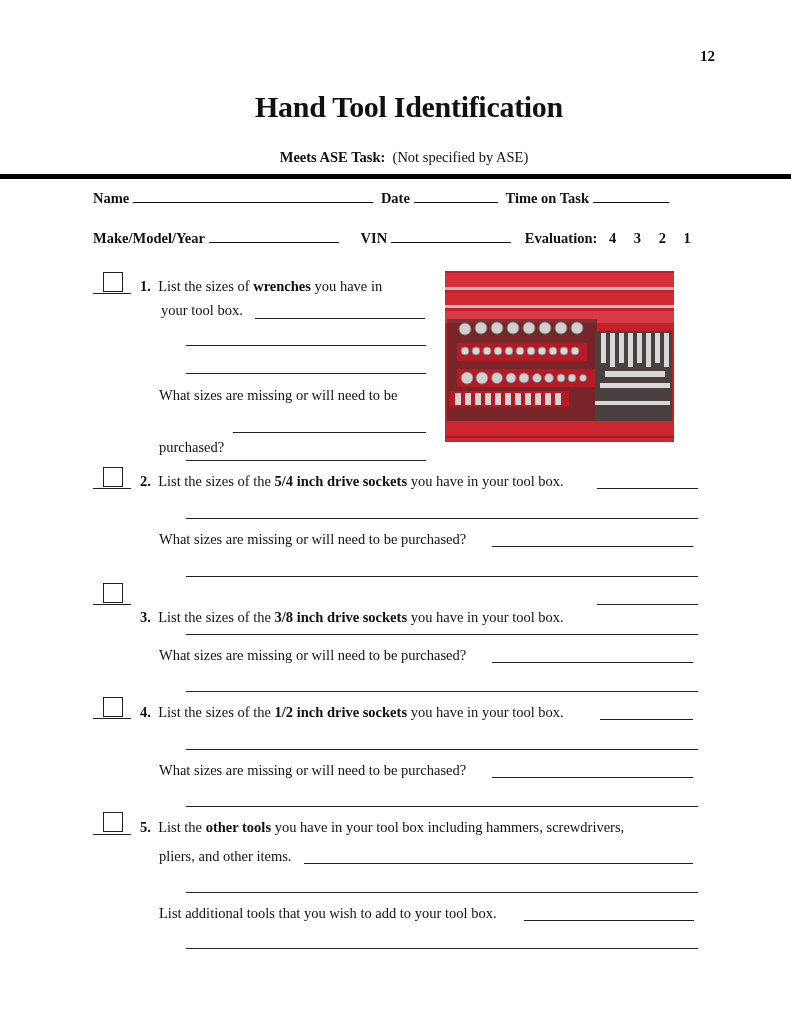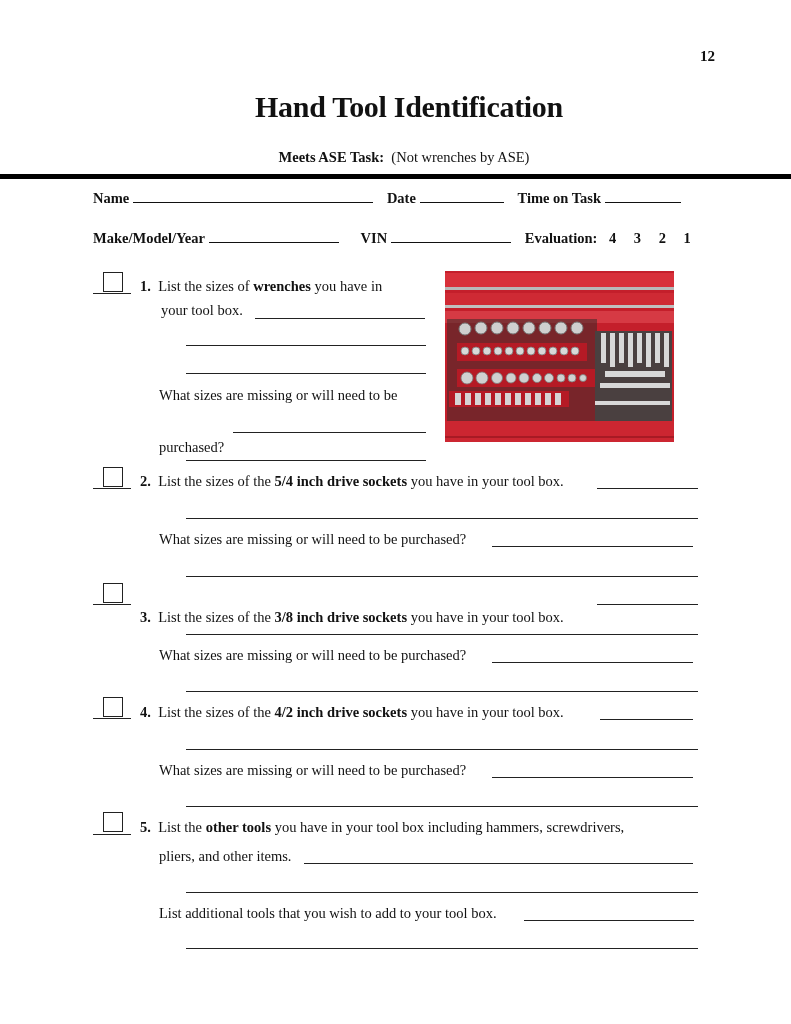--- a/index.html
+++ b/index.html
@@ -22,28 +22,28 @@
     .photo { left: 445px; top: 271px; width: 229px; height: 171px; overflow: hidden;
              background: linear-gradient(#c8242f, #b01c26); }
   </style>
 </head>
 <body>
 
 <div class="abs page-number">12</div>
 <div class="abs title">Hand Tool Identification</div>
 <div class="abs ase">
   <b>Meets ASE Task:</b>&nbsp;
-  <span>(Not wrenches by ASE)</span>
+  <span>(Not specified by ASE)</span>
 </div>
 <div class="abs rule"></div>
 
 <div class="abs row" style="left:93px; top:188px;">
   <span>Name</span><span class="blank" style="width:240px;"></span>
-  <span style="margin-left:6px;">Date</span><span class="blank" style="width:84px;"></span>
-  <span style="margin-left:6px;font-family:Liberation Serif, serif;">Time on Task</span><span class="blank" style="width:76px;"></span>
+  <span style="">Date</span><span class="blank" style="width:84px;"></span>
+  <span style="font-family:Liberation Serif, serif;">Time on Task</span><span class="blank" style="width:76px;"></span>
 </div>
 <div class="abs row" style="left:93px; top:228px;">
   <span>Make/Model/Year</span><span class="blank" style="width:130px;"></span>
   <span style="margin-left:14px;">VIN</span><span class="blank" style="width:120px;"></span>
   <span style="margin-left:6px;">Evaluation:</span>
   <span style="margin-left:8px;">4</span>
   <span style="margin-left:14px;">3</span>
   <span style="margin-left:14px;">2</span>
   <span style="margin-left:14px;">1</span>
 </div>
@@ -170,21 +170,21 @@
   <div class="abs q" style="left:159px; top:647px;">What sizes are missing or will need to be purchased?</div>
   <div class="abs line" style="left:492px; top:662px; width:201px;"></div>
   <div class="abs line" style="left:186px; top:691px; width:512px;"></div>
 </div>
 
 <div>
   <div class="abs check-base" style="left:93px; top:718px;"></div>
   <div class="abs check" style="left:103px; top:697px;"></div>
   <div class="abs q" style="left:140px; top:704px;">
     <span class="num">4.</span>&nbsp;
-    <span>List the sizes of the </span><b>4/2 inch drive sockets</b><span> you have in your tool box.</span>
+    <span>List the sizes of the </span><b>1/2 inch drive sockets</b><span> you have in your tool box.</span>
   </div>
   <div class="abs line" style="left:600px; top:719px; width:93px;"></div>
   <div class="abs line" style="left:186px; top:749px; width:512px;"></div>
   <div class="abs q" style="left:159px; top:762px;">What sizes are missing or will need to be purchased?</div>
   <div class="abs line" style="left:492px; top:777px; width:201px;"></div>
   <div class="abs line" style="left:186px; top:806px; width:512px;"></div>
 </div>
 
 <div>
   <div class="abs check-base" style="left:93px; top:834px;"></div>

